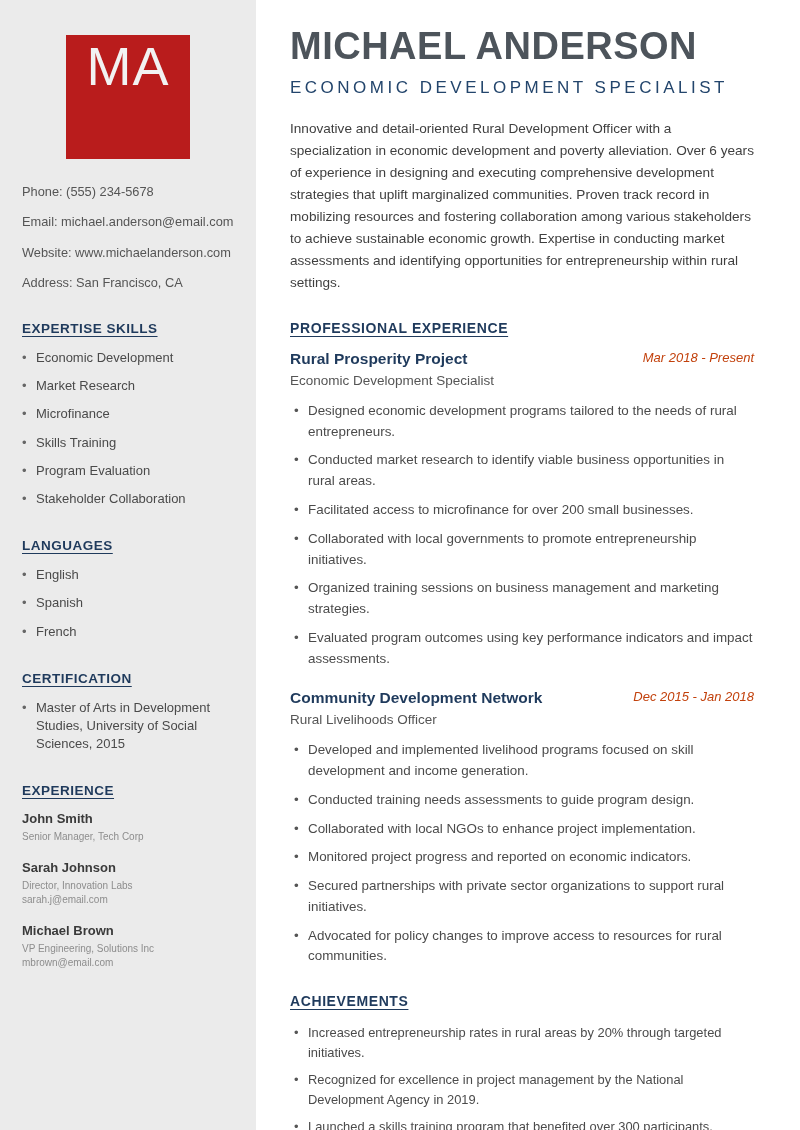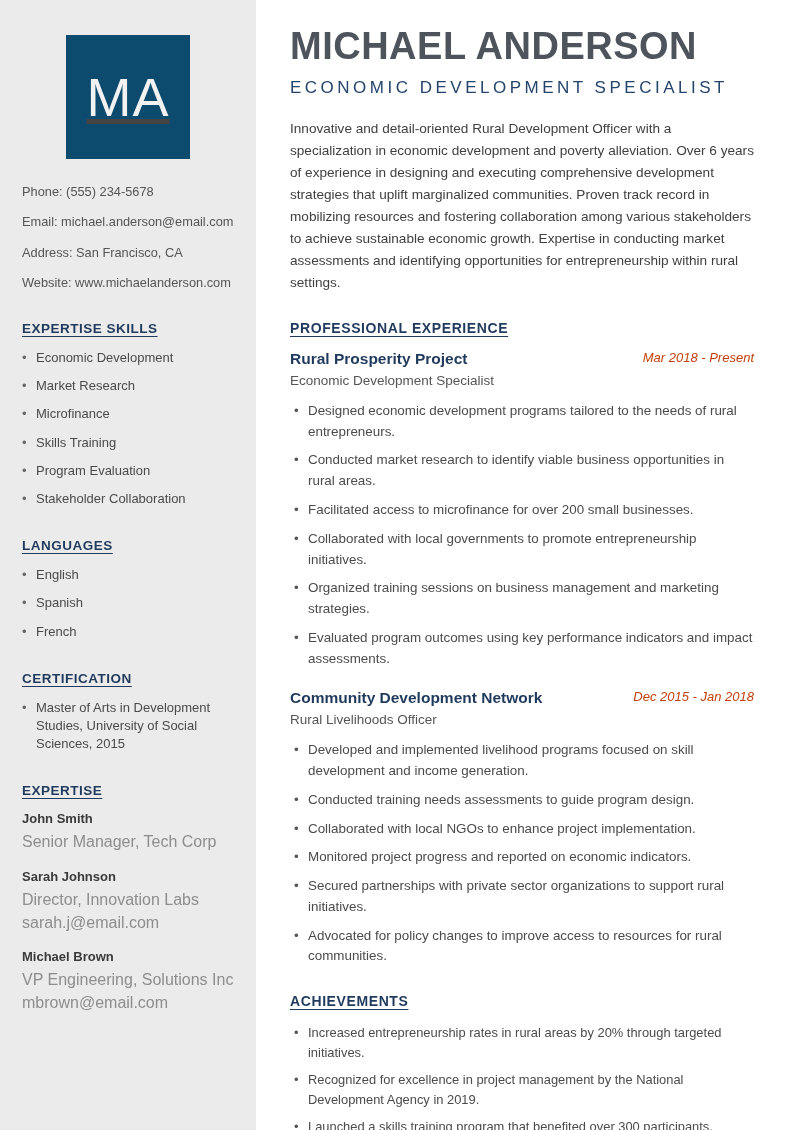--- a/index.html
+++ b/index.html
@@ -17,26 +17,24 @@
   
   .sidebar {
     width: 256px;
     min-width: 256px;
     background: #ebebeb;
     padding: 35px 22px 30px 22px;
   }
   .monogram {
     width: 124px;
     height: 124px;
-    background: #0c4a6e;
+    background: #b91c1c;
     margin: 0 auto 24px auto;
     display: flex;
-    align-items: center;
     justify-content: center;
-    text-decoration: underline;
   }
   .monogram span {
     color: #f2f2f2;
     font-size: 54px;
     font-weight: 400;
     letter-spacing: 1px;
   }
   .contact-line {
     font-size: 12.8px;
     color: #555;
@@ -62,21 +60,21 @@
     line-height: 1.4;
   }
   .side-list li::before {
     content: "•";
     position: absolute;
     left: 0;
     color: #666;
   }
   .ref { margin-bottom: 15px; }
   .ref-name { font-weight: bold; color: #3a3a3a; font-size: 13px; margin-bottom: 4px; }
-  .ref-role, .ref-email { color: #8d8d8d; font-size: 16px; line-height: 1.45; }
+  .ref-role, .ref-email { color: #8d8d8d; font-size: 10px; line-height: 1.45; }
 
   
   .main {
     flex: 1;
     padding: 26px 46px 20px 34px;
   }
   .person-name {
     color: #4d545b;
     font-size: 38px;
     font-weight: 800;
@@ -135,22 +133,22 @@
 
   <aside class="sidebar">
 
     <div class="monogram">
       <span>MA</span>
     </div>
 
     <div>
       <div class="contact-line">Phone: (555) 234-5678</div>
       <div class="contact-line">Email: michael.anderson@email.com</div>
+      <div class="contact-line">Website: www.michaelanderson.com</div>
       <div class="contact-line">Address: San Francisco, CA</div>
-      <div class="contact-line">Website: www.michaelanderson.com</div>
     </div>
 
     <section>
       <h2 class="side-heading">EXPERTISE SKILLS</h2>
       <ul class="side-list">
         <li>Economic Development</li>
         <li>Market Research</li>
         <li>Microfinance</li>
         <li>Skills Training</li>
         <li>Program Evaluation</li>
@@ -168,21 +166,21 @@
     </section>
 
     <section>
       <h2 class="side-heading">CERTIFICATION</h2>
       <ul class="side-list">
         <li>Master of Arts in Development Studies, University of Social Sciences, 2015</li>
       </ul>
     </section>
 
     <section>
-      <h2 class="side-heading">EXPERTISE</h2>
+      <h2 class="side-heading">EXPERIENCE</h2>
 
       <div class="ref">
         <div class="ref-name">John Smith</div>
         <div class="ref-role">Senior Manager, Tech Corp</div>
       </div>
 
       <div class="ref">
         <div class="ref-name">Sarah Johnson</div>
         <div class="ref-role">Director, Innovation Labs</div>
         <div class="ref-email">sarah.j@email.com</div>

